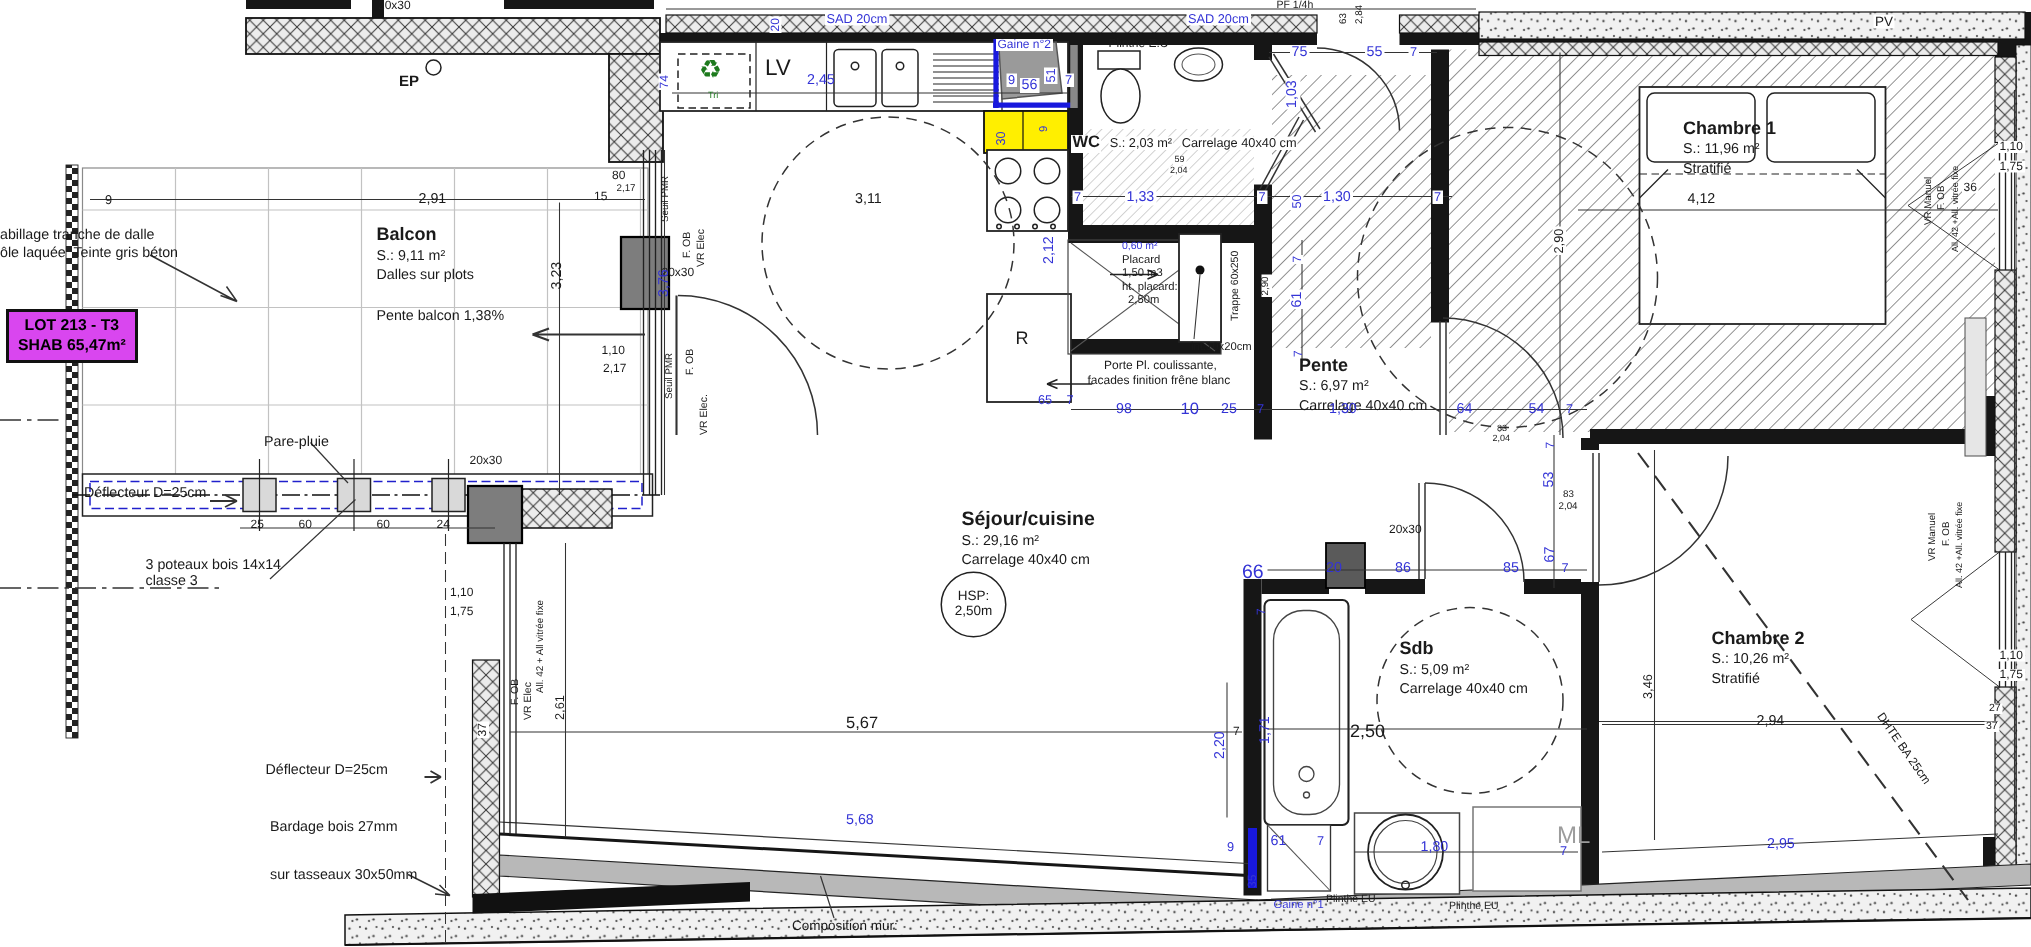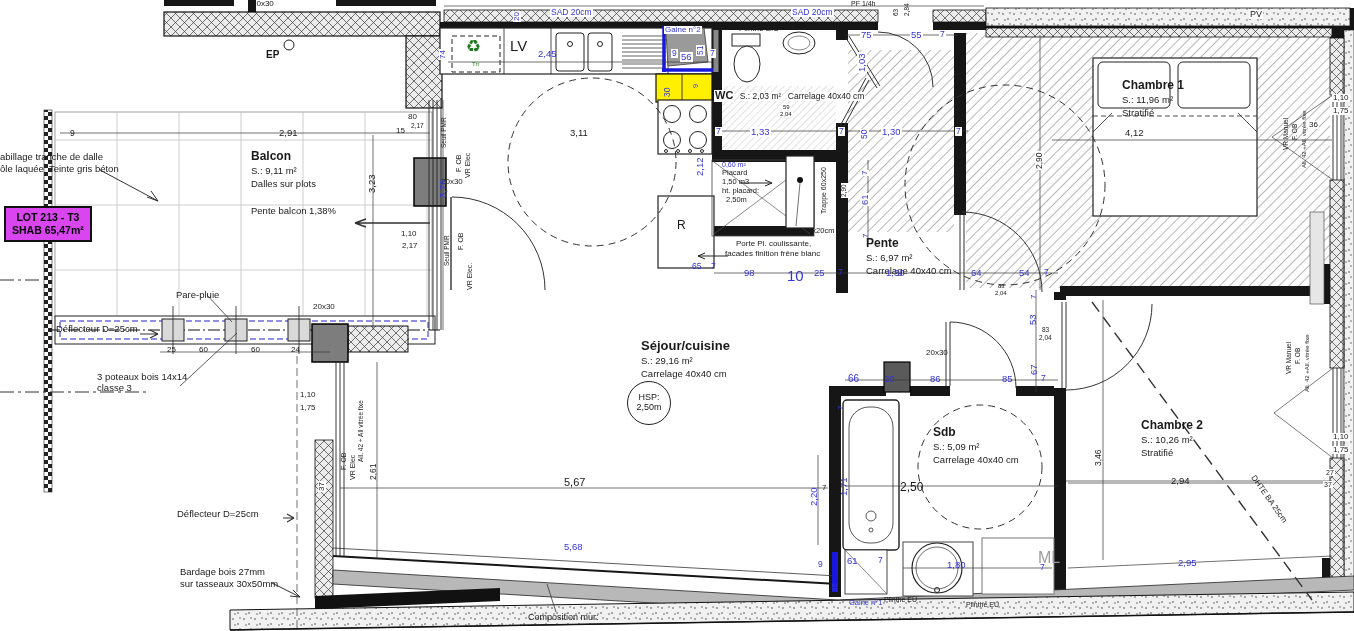--- a/index.html
+++ b/index.html
@@ -15,21 +15,21 @@
   .rname{font-weight:bold;font-size:12px;}
   .rsub{font-size:9.5px;margin-top:3px;}
   .room.small .rname{font-size:11px;}
   .room.small .rsub{font-size:8.5px;margin-top:2px;}
   .room.halo div{background:#fff;display:inline-block;padding:0 1px;}
   #lotbox{position:absolute;left:4px;top:206px;border:2px solid #111;background:#d946ef;
           padding:3px 6px;font-size:10.5px;font-weight:600;text-align:center;line-height:1.25;}
   #hsp{position:absolute;left:627px;top:381px;width:42px;height:42px;border:1.2px solid #222;
        border-radius:50%;text-align:center;font-size:9px;color:#1a1a1a;line-height:1.1;
        display:flex;flex-direction:column;justify-content:center;background:transparent;}
-  #placard-block{position:absolute;left:722px;top:161px;font-size:7.5px;line-height:1.18;color:#1a1a1a;}
+  #placard-block{position:absolute;left:748px;top:161px;font-size:7.5px;line-height:1.18;color:#1a1a1a;}
   #placard-block .pu{color:#3434d6;font-size:7px;}
   #pente{position:absolute;left:251px;top:205px;font-size:9.5px;color:#1a1a1a;}
 </style>
 </head>
 <body>
 
 <div id="plan">
 
 <svg width="1354" height="631" viewBox="0 0 1354 631">
   <defs>
@@ -374,21 +374,21 @@
 <div class="lbl gr" style="left:466px;top:38px;font-size:17px;">♻</div>
 
 <div id="labels-layer">
       <div class="lbl" style="left: 0px; top: 152px; font-size: 9.5px;">abillage tranche de dalle</div>
       <div class="lbl" style="left: 0px; top: 164px; font-size: 9.5px;">ôle laquée  Teinte gris béton</div>
       <div class="lbl" style="left: 176px; top: 290px; font-size: 9.5px;">Pare-pluie</div>
       <div class="lbl" style="left: 56px; top: 324px; font-size: 9.5px;">Déflecteur D=25cm</div>
       <div class="lbl" style="left: 97px; top: 372px; font-size: 9.5px;">3 poteaux bois 14x14</div>
       <div class="lbl" style="left: 97px; top: 383px; font-size: 9.5px;">classe 3</div>
       <div class="lbl" style="left: 177px; top: 509px; font-size: 9.5px;">Déflecteur D=25cm</div>
-      <div class="lbl" style="left: 180px; top: 567px; font-size: 9.5px;">Bardage bois 27mm</div>
+      <div class="lbl" style="left: 180px; top: 547px; font-size: 9.5px;">Bardage bois 27mm</div>
       <div class="lbl" style="left: 180px; top: 579px; font-size: 9.5px;">sur tasseaux 30x50mm</div>
       <div class="lbl" style="left: 528px; top: 613px; font-size: 9px;">Composition mur:</div>
       <div class="lbl" style="left: 266px; top: 50px; font-size: 10px; font-weight: bold;">EP</div>
       <div class="lbl" style="left: 510px; top: 38px; font-size: 15px;">LV</div>
       <div class="lbl gr" style="left: 472px; top: 61px; font-size: 6px;">Tri</div>
       <div class="lbl" style="left: 677px; top: 219px; font-size: 12px;">R</div>
       <div class="lbl g" style="left: 1038px; top: 550px; font-size: 16px;">ML</div>
       <div class="lbl halo" style="left: 1249px; top: 10px; font-size: 9px;">PV</div>
       <div class="lbl" style="left: 851px; top: 0px; font-size: 7px;">PF 1/4h</div>
       <div class="lbl" style="left: 739px; top: 25px; font-size: 8px;">Plinthe E.U</div>
@@ -479,34 +479,34 @@
       <div class="lbl u halo" style="left: 881px; top: 127px; font-size: 9.5px;">1,30</div>
       <div class="lbl u halo" style="left: 955px; top: 127px; font-size: 8.5px;">7</div>
       <div class="lbl u halo" style="left: 860px; top: 30px; font-size: 9.5px;">75</div>
       <div class="lbl u halo" style="left: 910px; top: 30px; font-size: 9.5px;">55</div>
       <div class="lbl u halo" style="left: 939px; top: 30px; font-size: 8.5px;">7</div>
       <div class="lbl u halo" style="left: 857px; top: 73px; font-size: 9.5px; transform: rotate(-90deg);">1,03</div>
       <div class="lbl u" style="left: 695px; top: 176px; font-size: 9.5px; transform: rotate(-90deg);">2,12</div>
       <div class="lbl u" style="left: 692px; top: 262px; font-size: 8.5px;">65</div>
       <div class="lbl u" style="left: 711px; top: 262px; font-size: 8.5px;">7</div>
       <div class="lbl u" style="left: 744px; top: 268px; font-size: 9.5px;">98</div>
-      <div class="lbl u" style="left: 787px; top: 268px; font-size: 15px;">10</div>
+      <div class="lbl u" style="left: 787px; top: 268px; font-size: 11px;">10</div>
       <div class="lbl u" style="left: 814px; top: 268px; font-size: 9.5px;">25</div>
       <div class="lbl u" style="left: 838px; top: 268px; font-size: 8.5px;">7</div>
       <div class="lbl u" style="left: 886px; top: 268px; font-size: 9.5px;">1,30</div>
       <div class="lbl u" style="left: 971px; top: 268px; font-size: 9.5px;">64</div>
       <div class="lbl u" style="left: 1019px; top: 268px; font-size: 9.5px;">54</div>
       <div class="lbl u" style="left: 1044px; top: 268px; font-size: 8.5px;">7</div>
       <div class="lbl u halo" style="left: 861px; top: 176px; font-size: 8px; transform: rotate(-90deg);">7</div>
       <div class="lbl u halo" style="left: 860px; top: 206px; font-size: 9.5px; transform: rotate(-90deg);">61</div>
       <div class="lbl u" style="left: 862px; top: 238px; font-size: 8px; transform: rotate(-90deg);">7</div>
       <div class="lbl u" style="left: 1030px; top: 299px; font-size: 8px; transform: rotate(-90deg);">7</div>
       <div class="lbl u" style="left: 1028px; top: 325px; font-size: 9.5px; transform: rotate(-90deg);">53</div>
       <div class="lbl u" style="left: 1029px; top: 375px; font-size: 9.5px; transform: rotate(-90deg);">67</div>
-      <div class="lbl u" style="left: 848px; top: 374px; font-size: 10px;">66</div>
+      <div class="lbl u" style="left: 828px; top: 374px; font-size: 13px;">66</div>
       <div class="lbl u" style="left: 884px; top: 374px; font-size: 9.5px;">20</div>
       <div class="lbl u" style="left: 930px; top: 374px; font-size: 9.5px;">86</div>
       <div class="lbl u" style="left: 1002px; top: 374px; font-size: 9.5px;">85</div>
       <div class="lbl u" style="left: 1041px; top: 374px; font-size: 8.5px;">7</div>
       <div class="lbl u" style="left: 837px; top: 410px; font-size: 8px; transform: rotate(-90deg);">7</div>
       <div class="lbl u" style="left: 839px; top: 496px; font-size: 9.5px; transform: rotate(-90deg);">1,71</div>
       <div class="lbl u" style="left: 809px; top: 506px; font-size: 9.5px; transform: rotate(-90deg);">2,20</div>
       <div class="lbl u" style="left: 947px; top: 560px; font-size: 9.5px;">1,80</div>
       <div class="lbl u" style="left: 1040px; top: 563px; font-size: 8.5px;">7</div>
       <div class="lbl u" style="left: 818px; top: 560px; font-size: 8.5px;">9</div>

